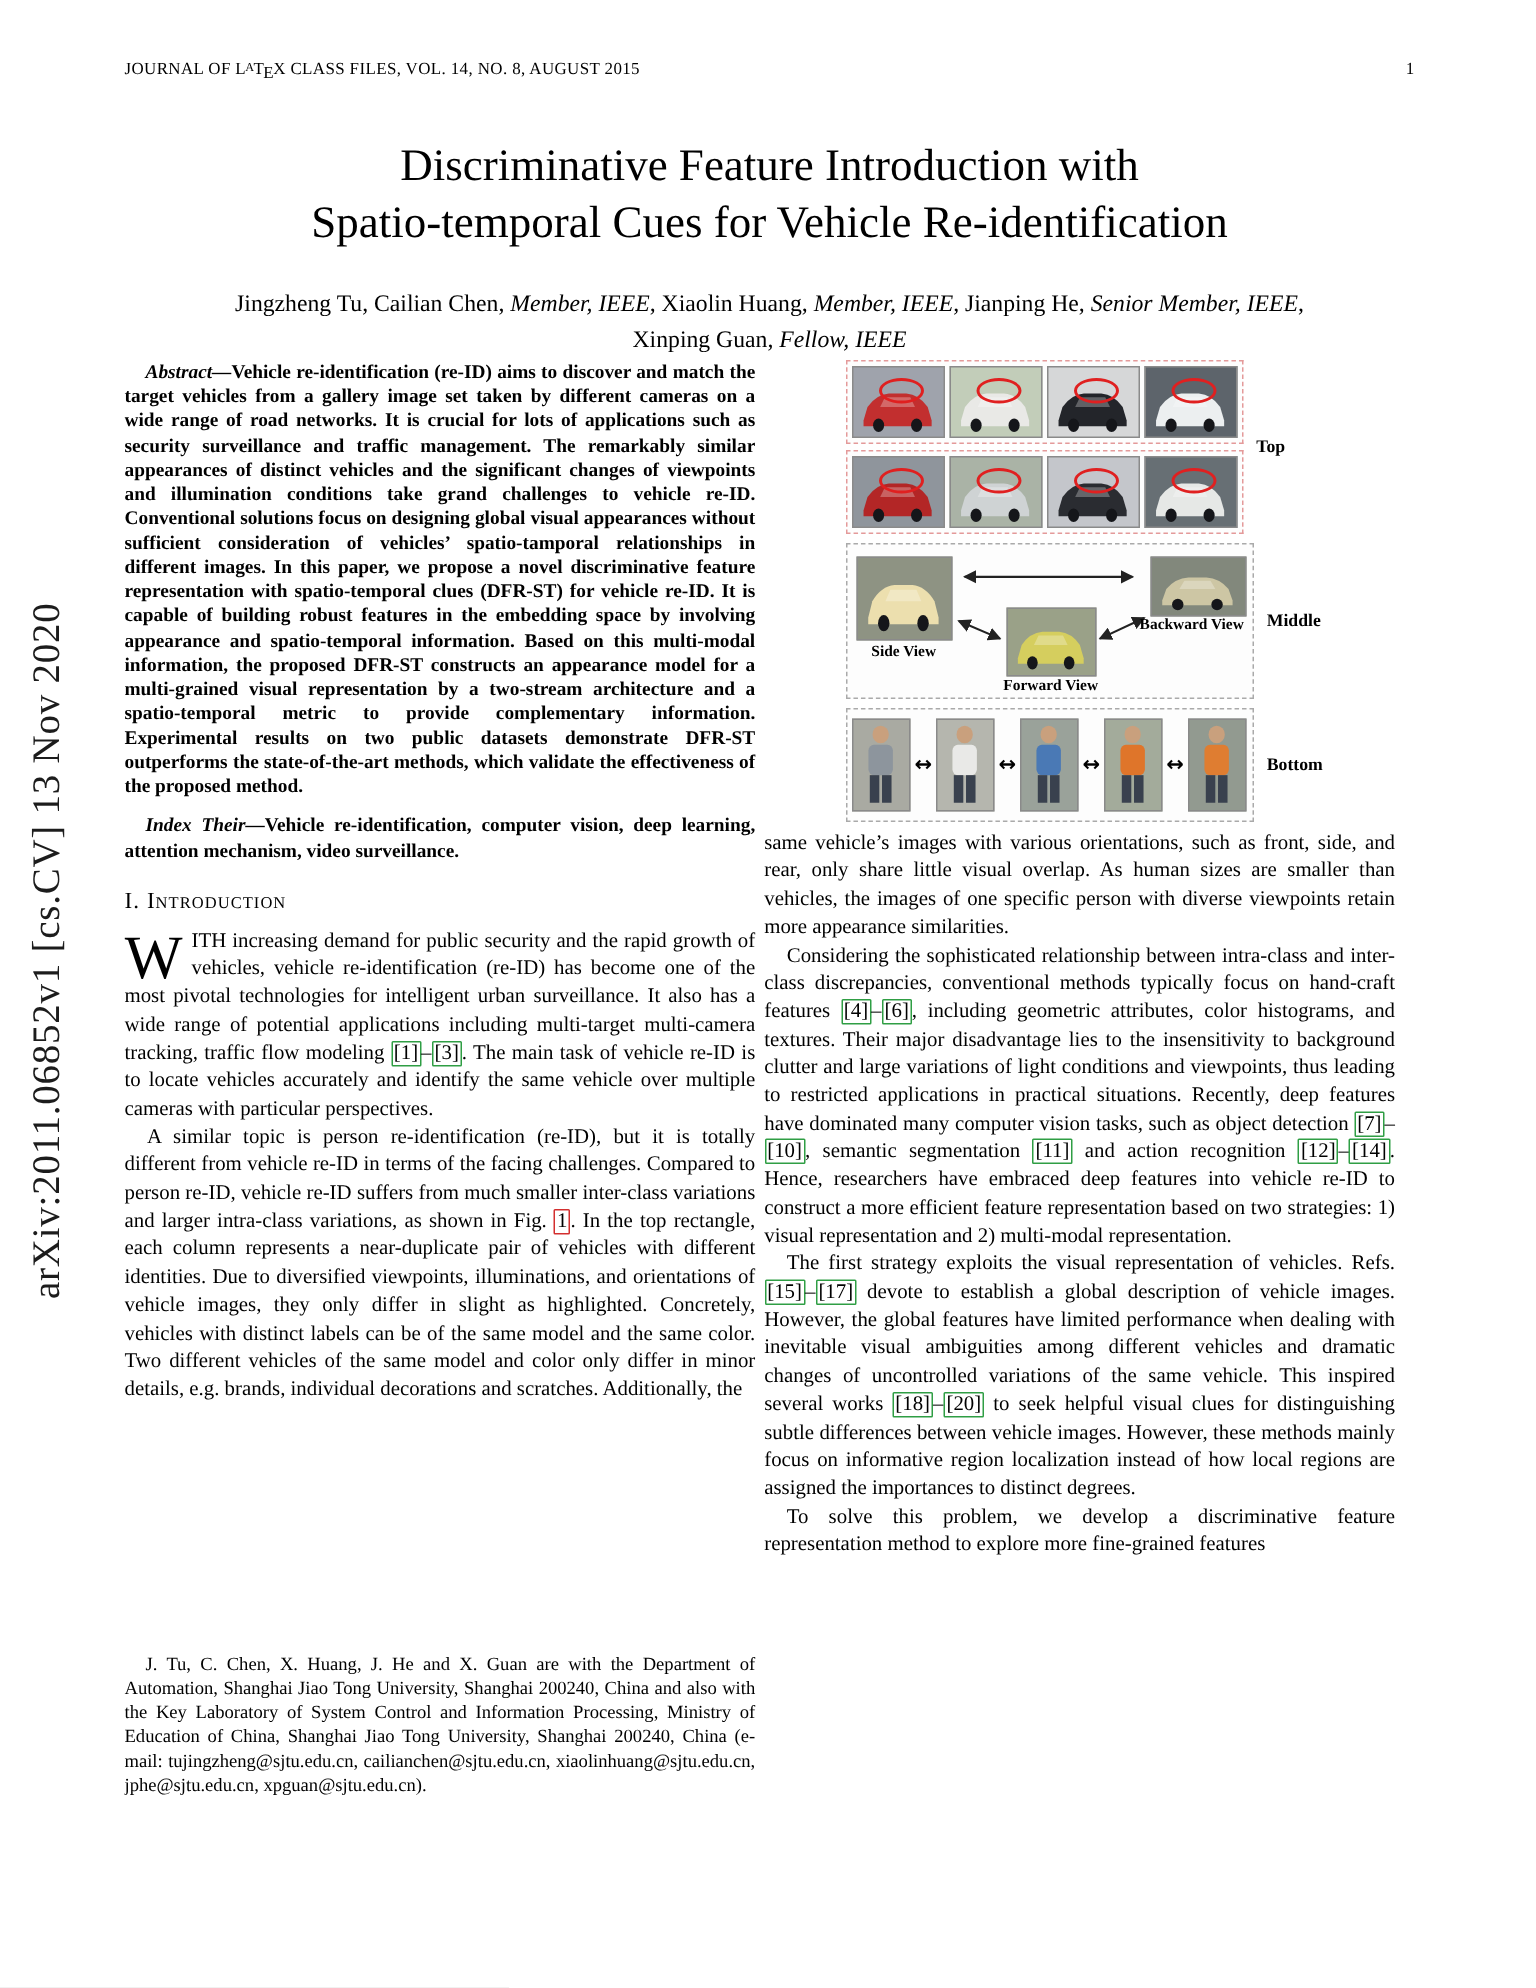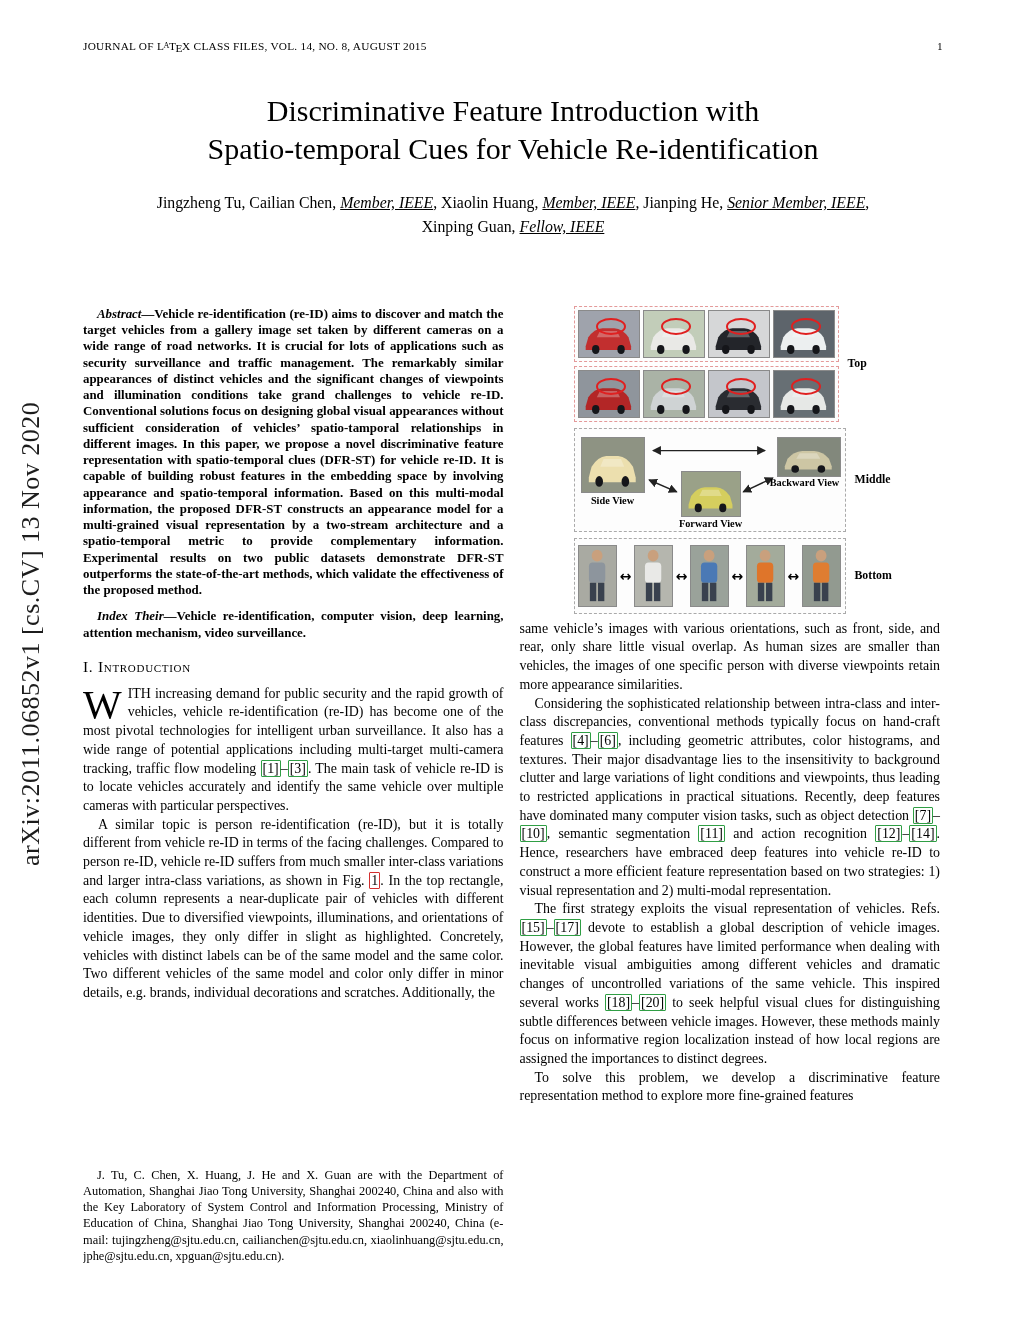--- a/index.html
+++ b/index.html
@@ -30,24 +30,24 @@
 
   .content { padding:92px 81px 0 83px; }
   .title {
     margin:0; text-align:center; font-weight:400;
     font-size:30px; line-height:1.28;
   }
   .authors {
     margin-top:22px; text-align:center;
     font-size:15.8px; line-height:1.55;
   }
-  .it { font-style:italic;text-decoration:underline; }
+  .it { font-style:italic; }
 
   .columns {
-    display:flex; gap:16px; margin-top:66px; height:958px; overflow:hidden;
+    display:flex; gap:6px; height:958px; overflow:hidden;
   }
   .col { width:420.5px; }
   .left-col { display:flex; flex-direction:column; }
 
   .abstract {
     margin:0; font-weight:bold; font-size:12.9px; line-height:1.26;
     text-align:justify; text-indent:14px;
   }
   .index { margin-top:10px; }
   .lead-it { font-style:italic; }

